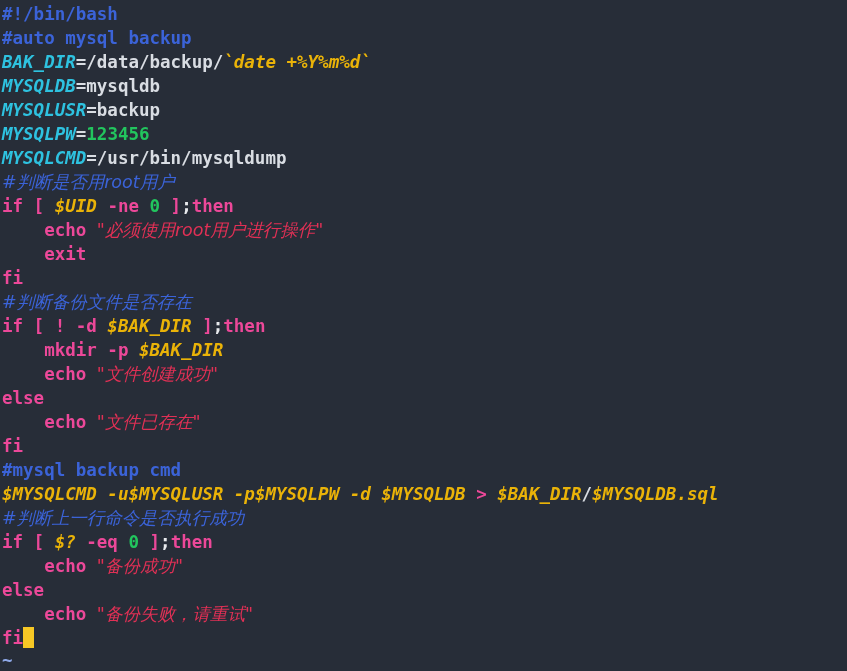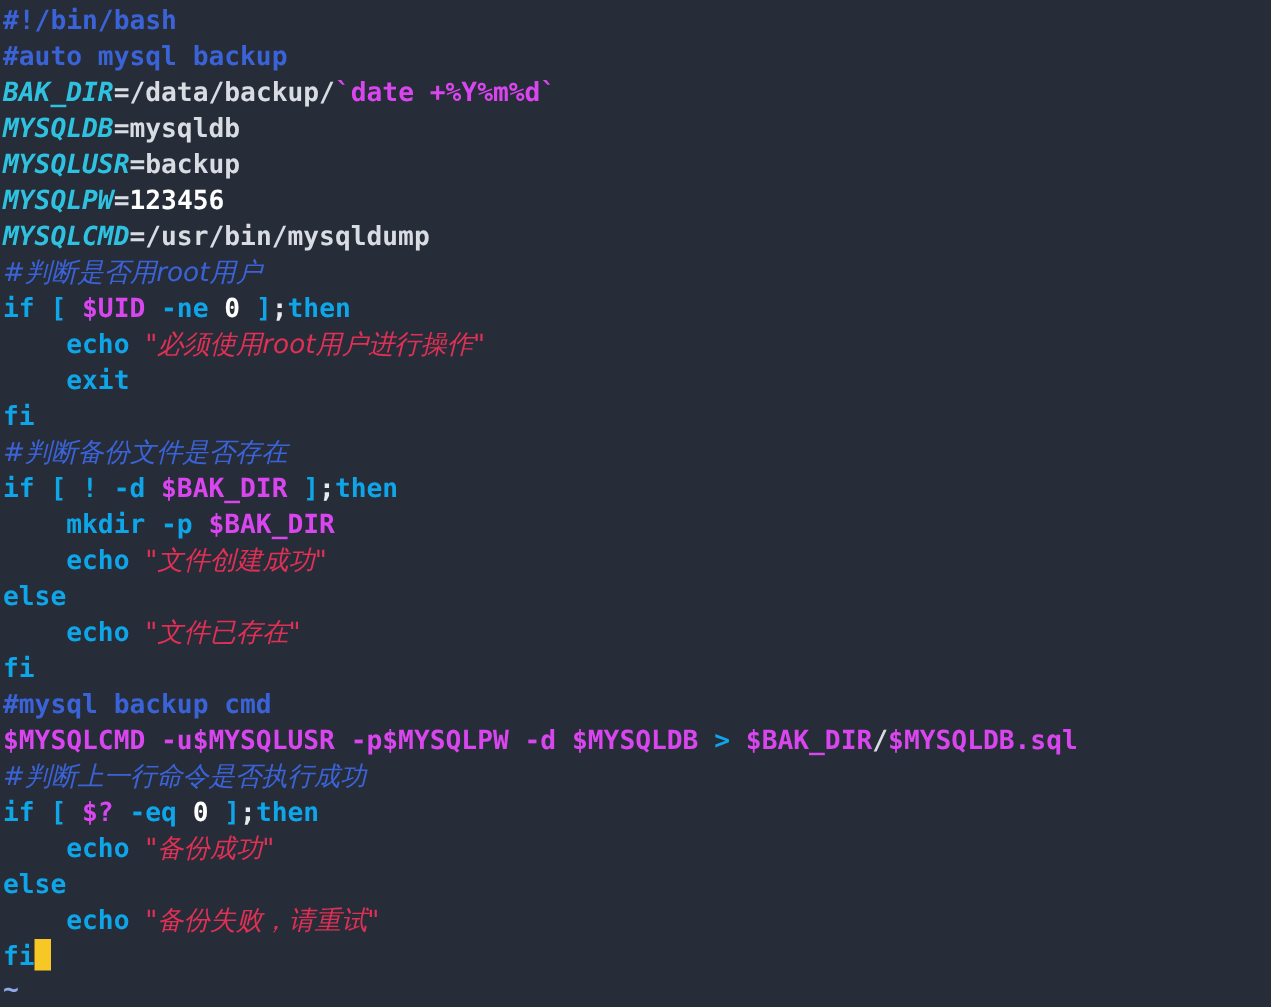--- a/index.html
+++ b/index.html
@@ -27,23 +27,23 @@
     white-space: pre;
   }
   .line {
     height: 24px;
     white-space: pre;
   }
   
   .cmt   { color: #3b63d8; }       
   .var   { color: #2ec2e0; font-style: italic; }       
   .plain { color: #d9dde3; }       
-  .subst { color: #d946ef; }       
-  .num   { color: #ffffff; }       
-  .kw    { color: #0ea5e9; }       
+  .subst { color: #eab308; font-style: italic; }       
+  .num   { color: #22c55e; }       
+  .kw    { color: #ec4899; }       
   .str   { color: #e03055; }       
   .punct { color: #e8eaed; }       
   .tilde { color: #8fa9e8; }       
   .cursor {
     background: #f7c825;
     color: #272d38;
     display: inline-block;
     width: 10.8px;
     height: 21px;
     vertical-align: -4px;

